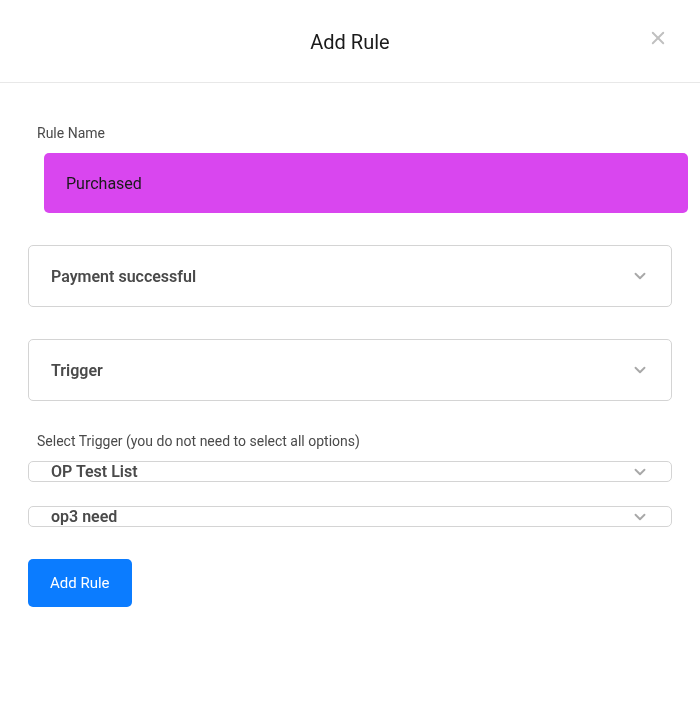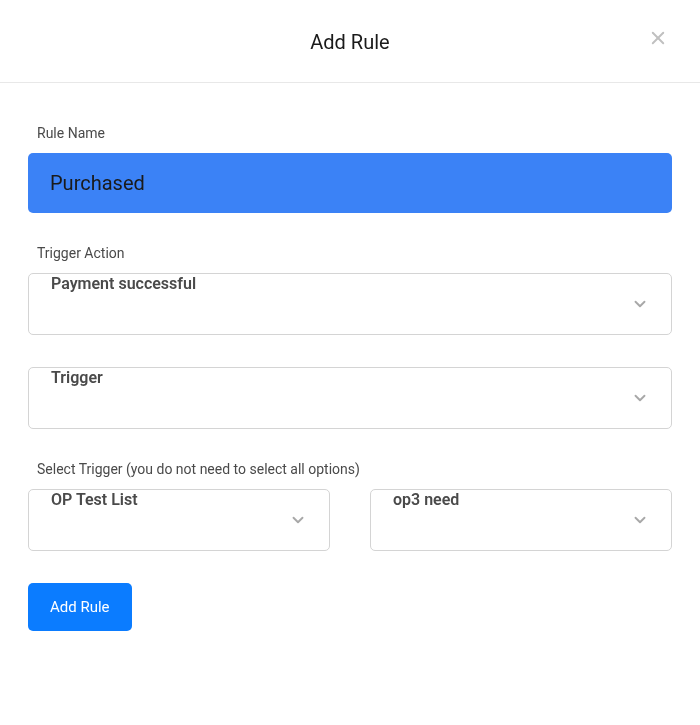--- a/index.html
+++ b/index.html
@@ -52,61 +52,64 @@
       font-size: 14px;
       color: #4a4a4a;
       margin-bottom: 12px;
       font-weight: 400;
       margin-left: 9px;
     }
     .text-input {
       width: 100%;
       height: 60px;
       padding: 0 22px;
-      font-size: 20px;
+      font-size: 16px;
       color: #1a1a1a;
-      background: #3b82f6;
+      background: #d946ef;
       border: none;
       border-radius: 5px;
       outline: none;
       font-family: inherit;
+      margin-left: 16px;
     }
     .select-field {
       width: 100%;
       height: 62px;
       padding: 0 50px 0 22px;
       font-size: 16px;
       font-weight: 600;
       color: #4a4a4a;
       background: #ffffff;
       border: 1px solid #d4d4d4;
       border-radius: 5px;
       position: relative;
       display: flex;
+      align-items: center;
       cursor: pointer;
     }
     .select-chevron {
       position: absolute;
       right: 20px;
       top: 50%;
       transform: translateY(-50%);
       color: #a8a8a8;
       width: 22px;
       height: 22px;
       display: flex;
       align-items: center;
       justify-content: center;
     }
     .select-chevron svg {
       width: 18px;
       height: 18px;
     }
     .select-row {
       display: flex;
-      gap: 40px;
+      gap: 24px;
+      flex-direction: column;
     }
     .select-row .select-field {
       flex: 1;
     }
     .primary-button {
       height: 48px;
       padding: 0 22px;
       font-size: 15px;
       font-weight: 400;
       color: #ffffff;
@@ -133,21 +136,20 @@
 </div>
 
 <div class="modal-body">
 
   <div class="form-group">
     <label class="form-label">Rule Name</label>
     <input type="text" class="text-input" value="Purchased" style="">
   </div>
 
   <div class="form-group">
-    <label class="form-label">Trigger Action</label>
     <div class="select-field">
       <span>Payment successful</span>
       <span class="select-chevron">
         <svg viewBox="0 0 24 24" fill="none" stroke="currentColor" stroke-width="2.5" stroke-linecap="round" stroke-linejoin="round">
           <polyline points="6 9 12 15 18 9"></polyline>
         </svg>
       </span>
     </div>
   </div>
 

